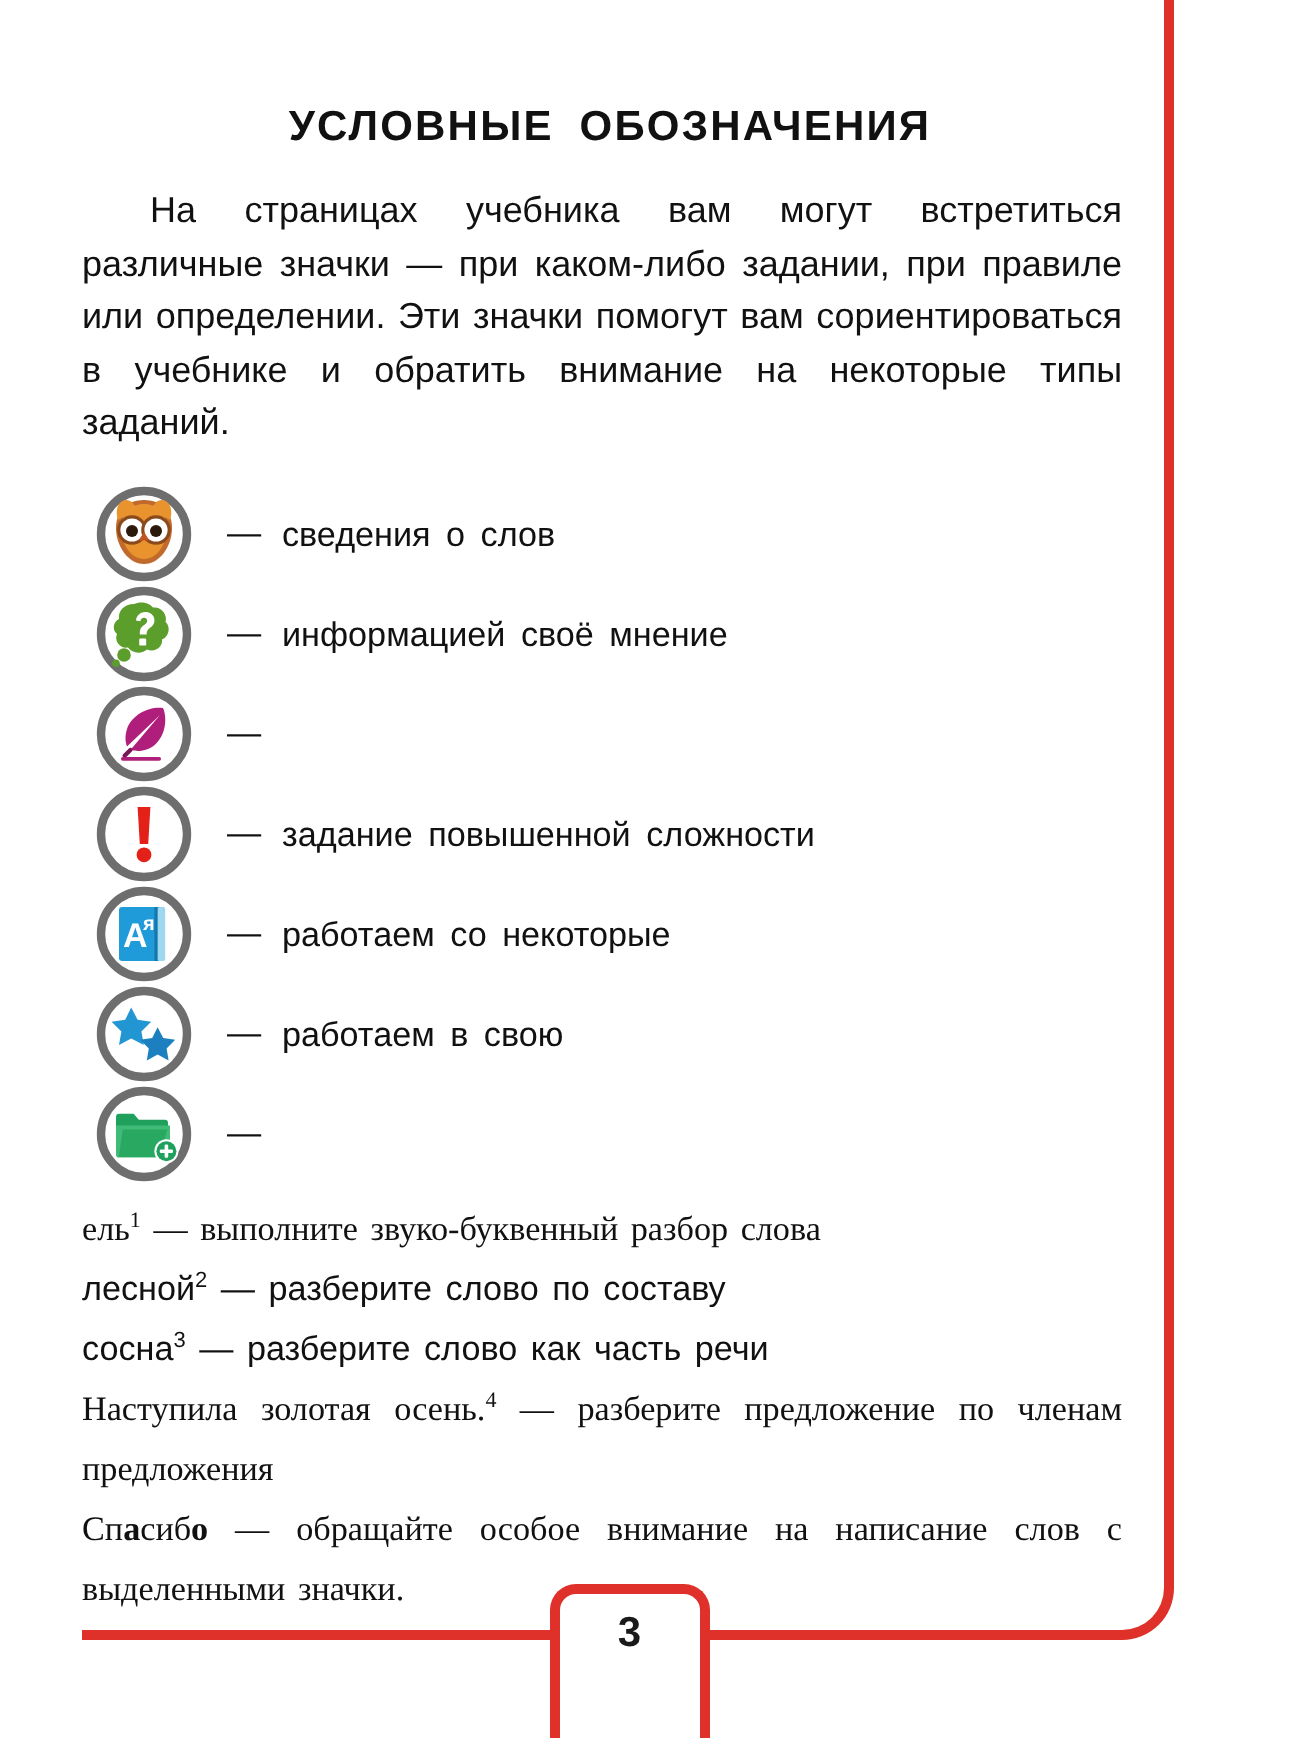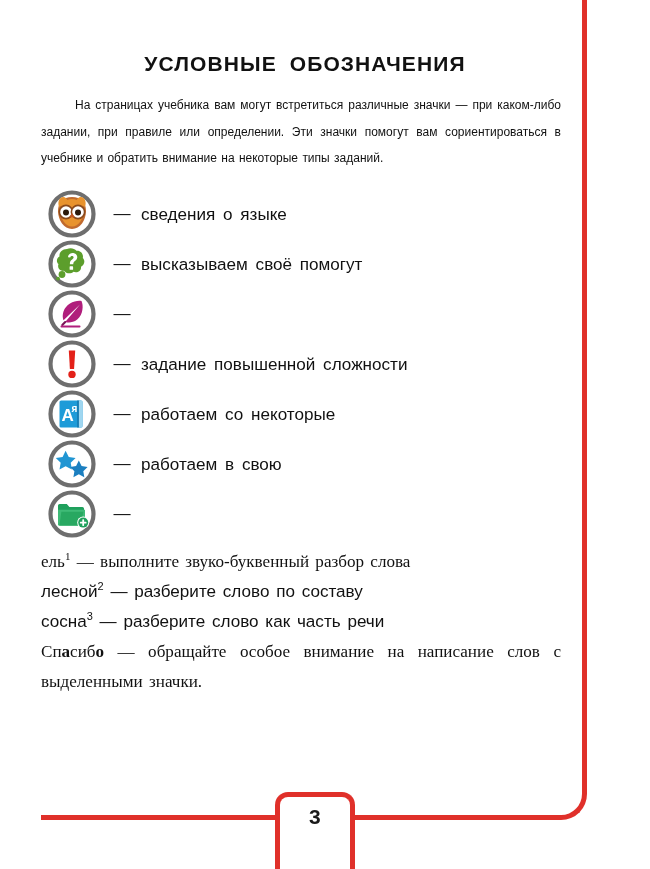--- a/index.html
+++ b/index.html
@@ -78,21 +78,21 @@
     font-size: 21px;
     font-weight: bold;
     letter-spacing: 1.1px;
     word-spacing: 6px;
     color: #111;
   }
 
   #intro-paragraph {
     margin: 16px 0 0 0;
     padding: 0 8px 0 0;
-    font-size: 12px;
+    font-size: 18px;
     line-height: 26.5px;
     text-align: justify;
     text-indent: 34px;
     word-spacing: 1px;
     hyphens: manual;
   }
 
   
   #legend-list {
     margin: 17px 0 0 0;
@@ -187,36 +187,36 @@
           <path d="M12 18 C10 12 13 8 16 8 C18.5 8 20.5 10 21 13 Z" fill="#E8932E"></path>
           <path d="M38 18 C40 12 37 8 34 8 C31.5 8 29.5 10 29 13 Z" fill="#E8932E"></path>
           <circle cx="19" cy="23" r="6.6" fill="#ffffff" stroke="#8a4a1c" stroke-width="1.6"></circle>
           <circle cx="31" cy="23" r="6.6" fill="#ffffff" stroke="#8a4a1c" stroke-width="1.6"></circle>
           <circle cx="19" cy="23.5" r="3" fill="#2b1a0c"></circle>
           <circle cx="31" cy="23.5" r="3" fill="#2b1a0c"></circle>
           <path d="M25 24 L22.4 28.2 L27.6 28.2 Z" fill="#C2551F"></path>
         </svg>
       </span>
       <span class="legend-dash">—</span>
-      <span class="legend-text">сведения  о  языке</span>
+      <span class="legend-text">сведения  о  слов</span>
     </li>
 
     <li class="legend-item">
       <span class="legend-icon-wrap">
         <svg class="icon-svg" width="50" height="50" viewBox="0 0 50 50">
           <circle cx="25" cy="25" r="21.5" fill="#ffffff" stroke="#6e6e6e" stroke-width="4.2"></circle>
           <path d="M20 10 C15 10 12 13.5 12.5 17.5 C9.5 19 9 23 11.5 25 C10 28.5 13 32.5 17 31.8 C19 34.8 24 35.2 26.5 32.8 C30.5 34.5 34.5 31.5 34 27.8 C37.5 26.2 38.5 21.5 35.8 19 C36.8 15 33.5 11.2 29.5 11.8 C27.5 9 22.8 8.6 20 10 Z" fill="#5C9E2C"></path>
           <circle cx="15" cy="35.5" r="3.4" fill="#5C9E2C"></circle>
           <circle cx="11" cy="39.6" r="1.9" fill="#5C9E2C"></circle>
           <path d="M21 18.2 c0.2 -3 3 -4.6 5.4 -4.2 c2.7 0.4 4.1 2.6 3.8 4.7 c-0.3 2.2 -2.2 3 -3.1 4 c-0.7 0.8 -0.8 1.6 -0.8 2.6 l-3.4 0 c-0.1 -1.8 0.2 -3 1.2 -4 c0.9 -0.9 2.4 -1.5 2.5 -2.8 c0.1 -0.9 -0.6 -1.6 -1.6 -1.6 c-1 0 -1.7 0.6 -1.8 1.7 Z" fill="#ffffff"></path>
           <rect x="22.6" y="27.3" width="3.5" height="3.5" rx="0.6" fill="#ffffff"></rect>
         </svg>
       </span>
       <span class="legend-dash">—</span>
-      <span class="legend-text">высказываем  своё  помогут</span>
+      <span class="legend-text">информацией  своё  мнение</span>
     </li>
 
     <li class="legend-item">
       <span class="legend-icon-wrap">
         <svg class="icon-svg" width="50" height="50" viewBox="0 0 50 50">
           <circle cx="25" cy="25" r="21.5" fill="#ffffff" stroke="#6e6e6e" stroke-width="4.2"></circle>
           <path d="M34.5 12 C28 11 19 15 16.5 22.5 C14.8 27.6 16.5 31.2 16.5 31.2 L33 15.5 L18.2 33 C18.2 33 25 35 30.2 30.6 C36.2 25.6 36.6 16.5 34.5 12 Z" fill="#B01E7C"></path>
           <path d="M18.2 33 L15.3 35.9" stroke="#7A1457" stroke-width="2.1" stroke-linecap="round"></path>
           <rect x="13.5" y="36.5" width="20" height="1.9" rx="0.9" fill="#B01E7C"></rect>
         </svg>
@@ -288,20 +288,23 @@
     </li>
 
     <li class="notation-line">
       <span class="nowrap"><span>лесной</span><sup>2</sup></span><span> — разберите слово по составу</span>
     </li>
 
     <li class="notation-line">
       <span class="nowrap"><span>сосна</span><sup>3</sup></span><span> — разберите слово как часть речи</span>
     </li>
 
+    <li class="notation-line justified">
+      <span class="nowrap"><span>Наступила золотая осень.</span><sup>4</sup></span><span> — разберите предложение по членам предложения</span>
+    </li>
 
     <li class="notation-line justified">
       <span class="nowrap"><span>Сп</span><span class="bold-letter">а</span><span>сиб</span><span class="bold-letter">о</span></span><span> — обращайте особое внимание на написание слов с выделенными значки.</span>
     </li>
 
   </ul>
 
 </div>
 
 </body></html>

